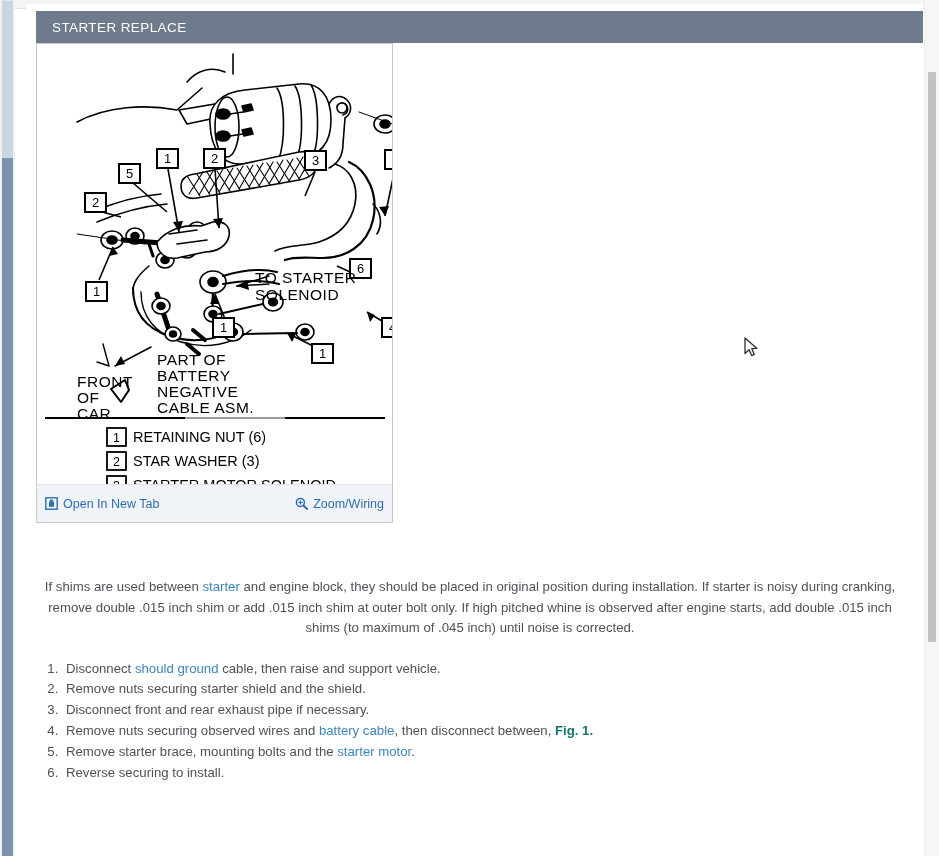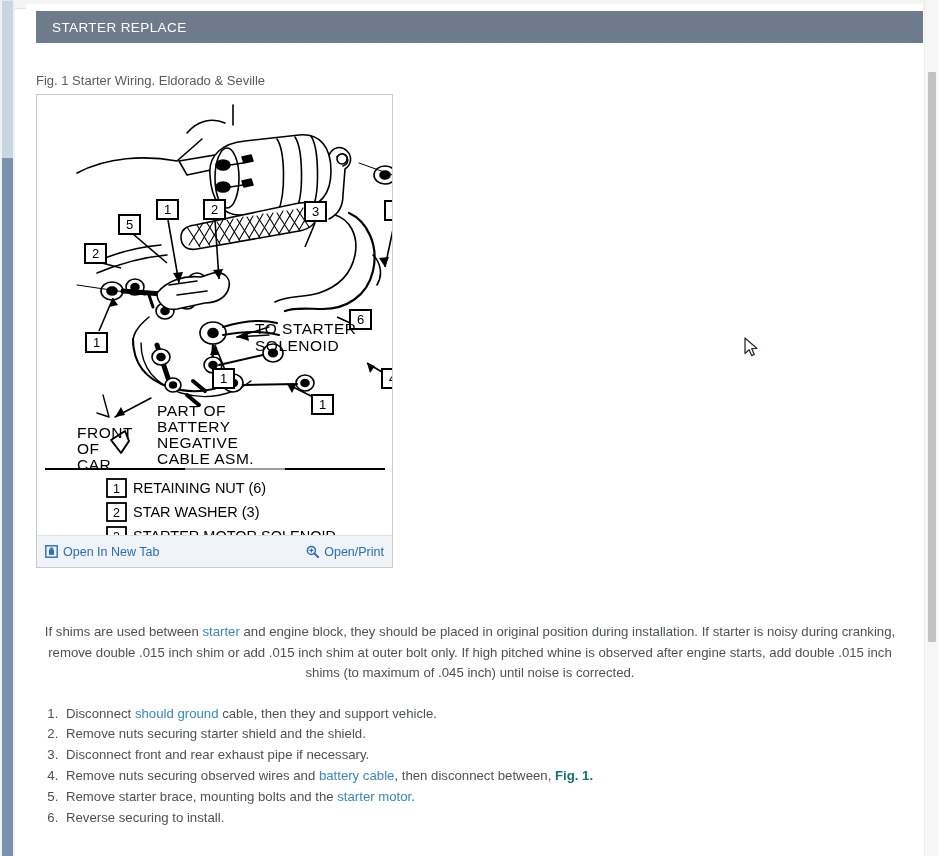--- a/index.html
+++ b/index.html
@@ -117,21 +117,21 @@
   .figure-canvas {
     width: 355px;
     height: 440px;
     position: relative;
     overflow: hidden;
     background: #ffffff;
   }
   .figure-canvas svg { display: block; }
 
   .figure-footer {
-    height: 32px;
+    height: 38px;
     background: #f0f3f7;
     border-top: 1px solid #dfe3e8;
     display: flex;
     align-items: center;
     justify-content: space-between;
     padding: 0 8px 0 8px;
     box-sizing: border-box;
     font-size: 12.5px;
   }
   .figure-footer a {
@@ -195,21 +195,20 @@
   <div id="right-scrollbar">
     <div class="thumb"></div>
   </div>
 
   <div id="content">
 
     <div class="section-header">
       <span>STARTER REPLACE</span>
     </div>
 
-    <div class="fig-caption">Fig. 1 Starter Wiring. Eldorado &amp; Seville</div>
 
     <div class="figure-box">
       <div class="figure-canvas">
         <svg width="355" height="440" viewBox="0 0 355 440" xmlns="http://www.w3.org/2000/svg">
           <rect x="0" y="0" width="355" height="440" fill="#ffffff"></rect>
           <g stroke="#000" fill="none" stroke-width="1.6" stroke-linecap="round" stroke-linejoin="round">
 
             <path d="M40 78 C70 62 108 60 140 66 L165 44"></path>
             <path d="M150 38 C160 26 175 22 188 28"></path>
             <path d="M196 30 L196 10"></path>
@@ -475,32 +474,32 @@
           <span>Open In New Tab</span>
         </a>
         <a>
           <span class="footer-icon">
             <svg width="13" height="13" viewBox="0 0 13 13" xmlns="http://www.w3.org/2000/svg">
               <circle cx="5.4" cy="5.4" r="4" fill="none" stroke="#2a6ebb" stroke-width="1.5"></circle>
               <path d="M8.4 8.4 L12 12" stroke="#2a6ebb" stroke-width="2" stroke-linecap="round"></path>
               <path d="M3.4 5.4 H7.4 M5.4 3.4 V7.4" stroke="#2a6ebb" stroke-width="1.1"></path>
             </svg>
           </span>
-          <span>Open/Print</span>
+          <span>Zoom/Wiring</span>
         </a>
       </div>
     </div>
 
     <p class="body-para">
       <span>If shims are used between </span><a>starter</a><span> and engine block, they should be placed in original position during installation. If starter is noisy during cranking, remove double .015 inch shim or add .015 inch shim at outer bolt only. If high pitched whine is observed after engine starts, add double .015 inch shims (to maximum of .045 inch) until noise is corrected.</span>
     </p>
 
     <ol class="steps">
       <li>
-        <span>Disconnect </span><a>should ground</a><span> cable, then they and support vehicle.</span><b></b>
+        <span>Disconnect </span><a>should ground</a><span> cable, then raise and support vehicle.</span><b></b>
       </li>
       <li>
         <span>Remove nuts securing starter shield and the shield.</span><a></a><span></span><b></b>
       </li>
       <li>
         <span>Disconnect front and rear exhaust pipe if necessary.</span><a></a><span></span><b></b>
       </li>
       <li>
         <span>Remove nuts securing observed wires and </span><a>battery cable</a><span>, then disconnect between, </span><b>Fig. 1.</b>
       </li>

